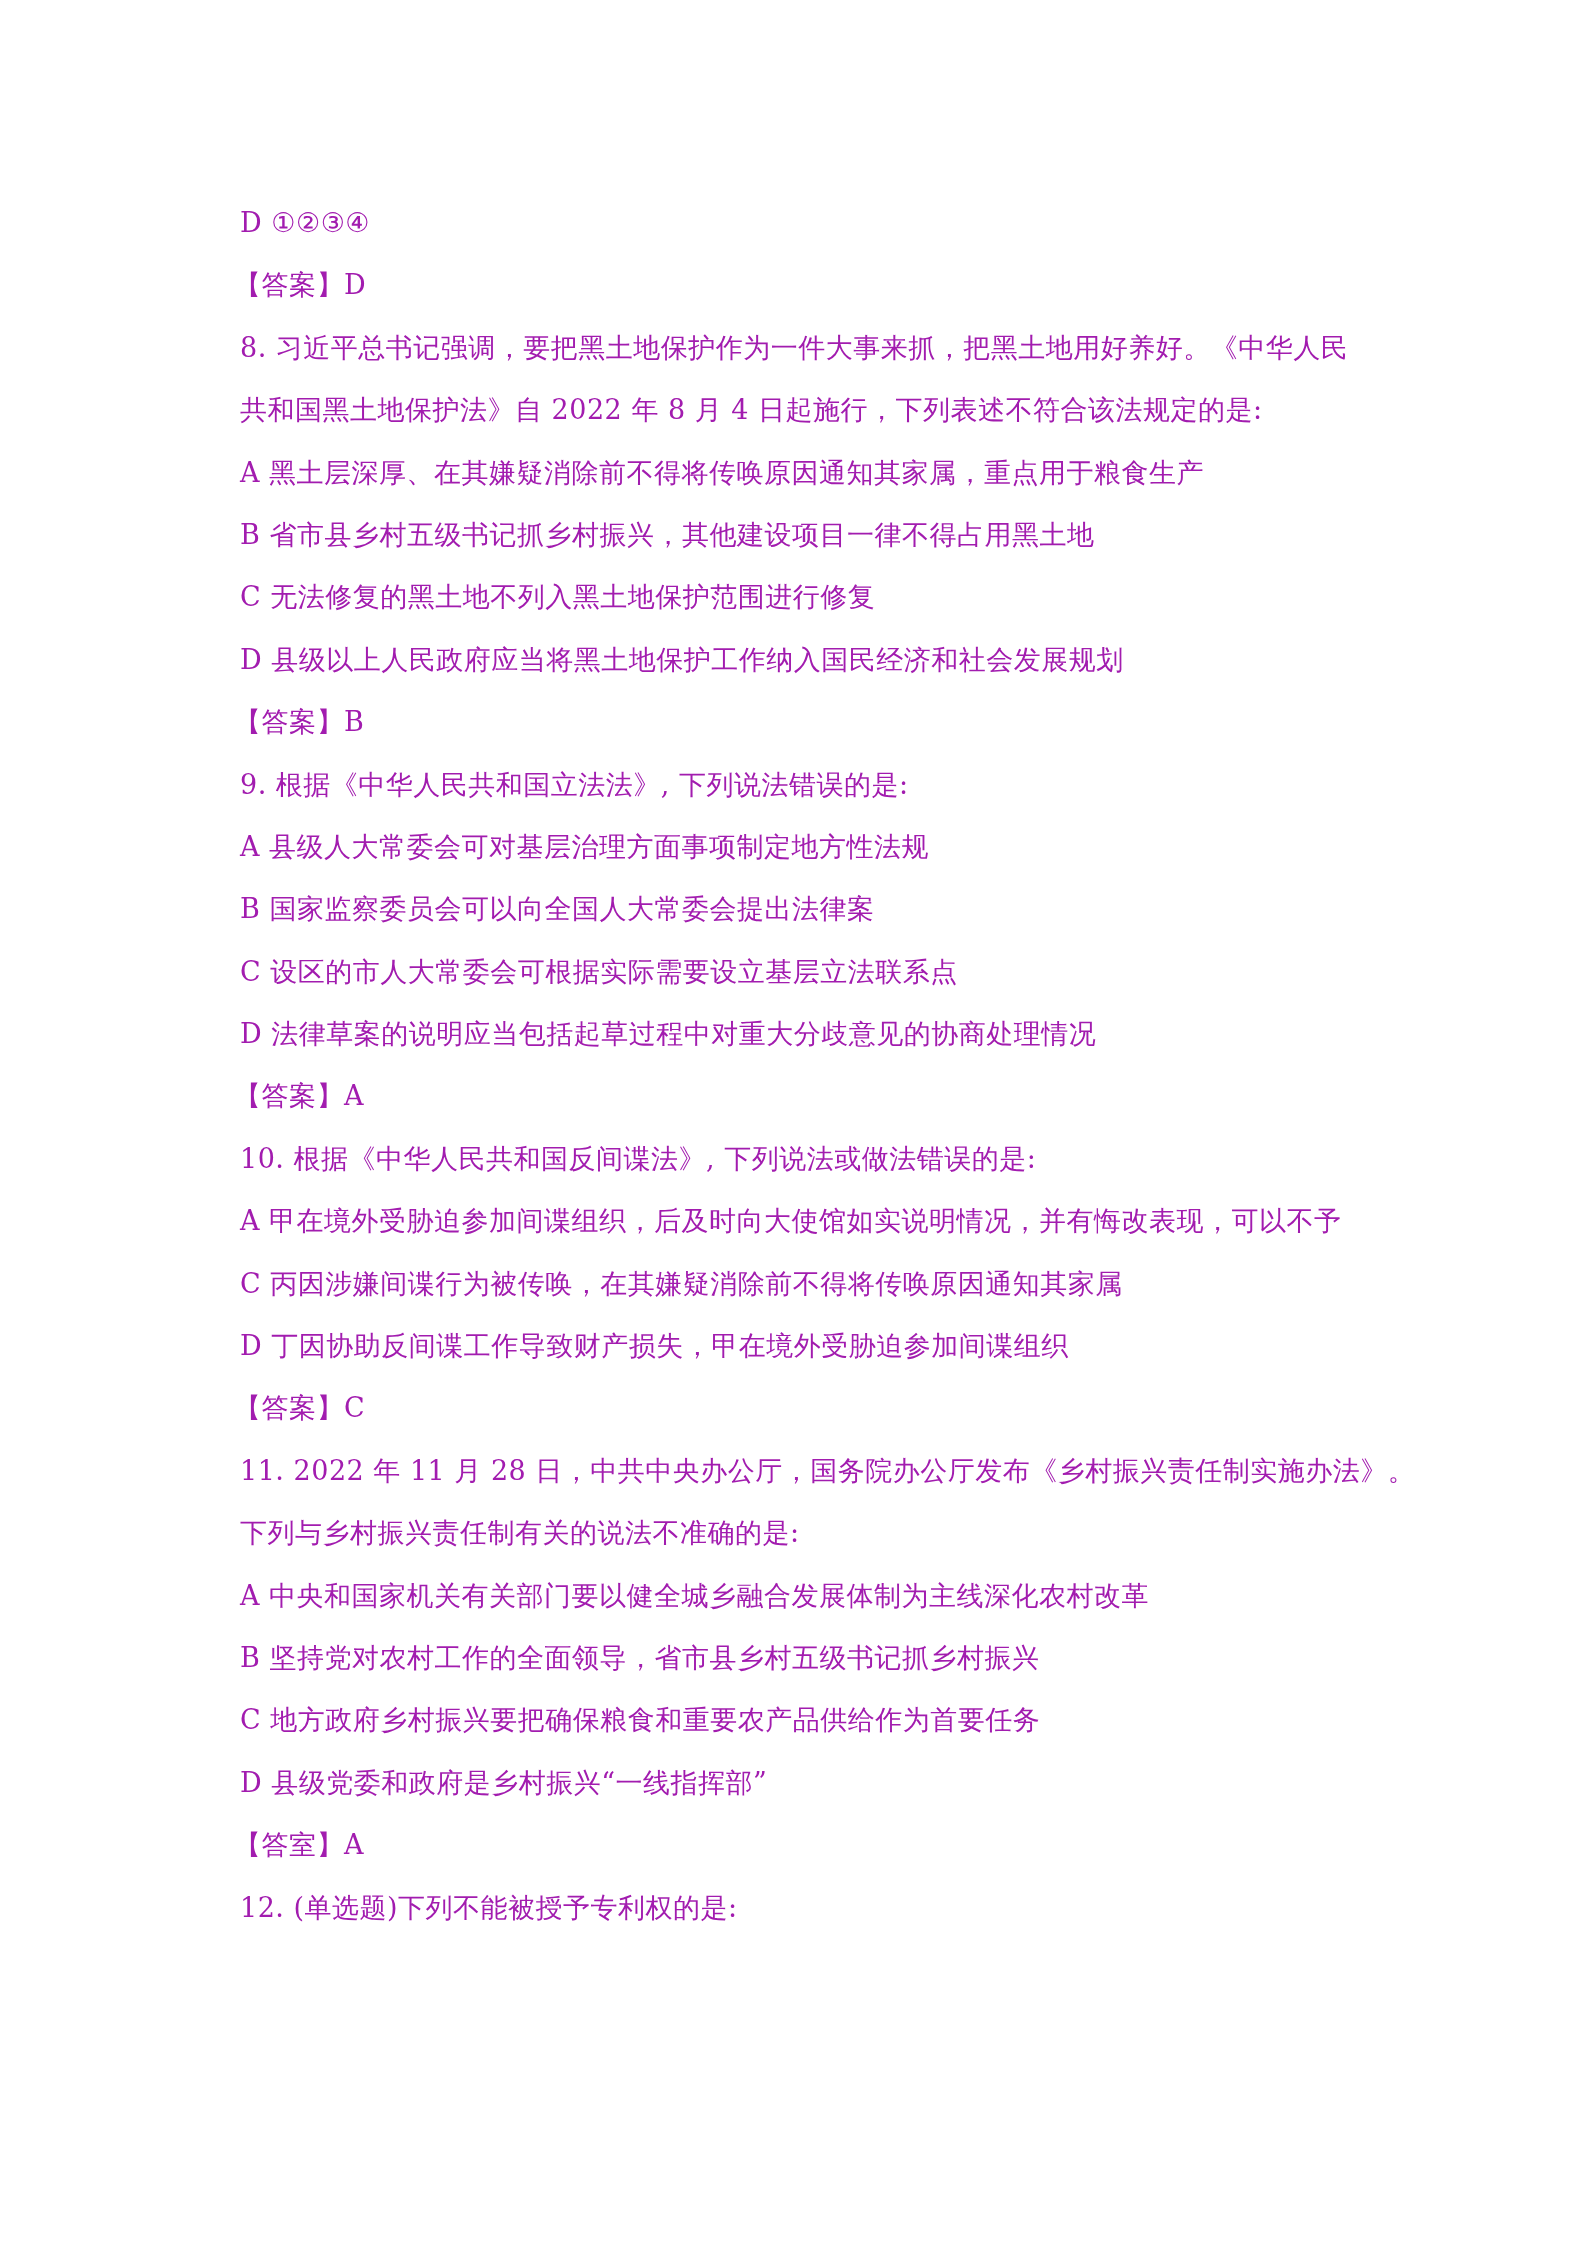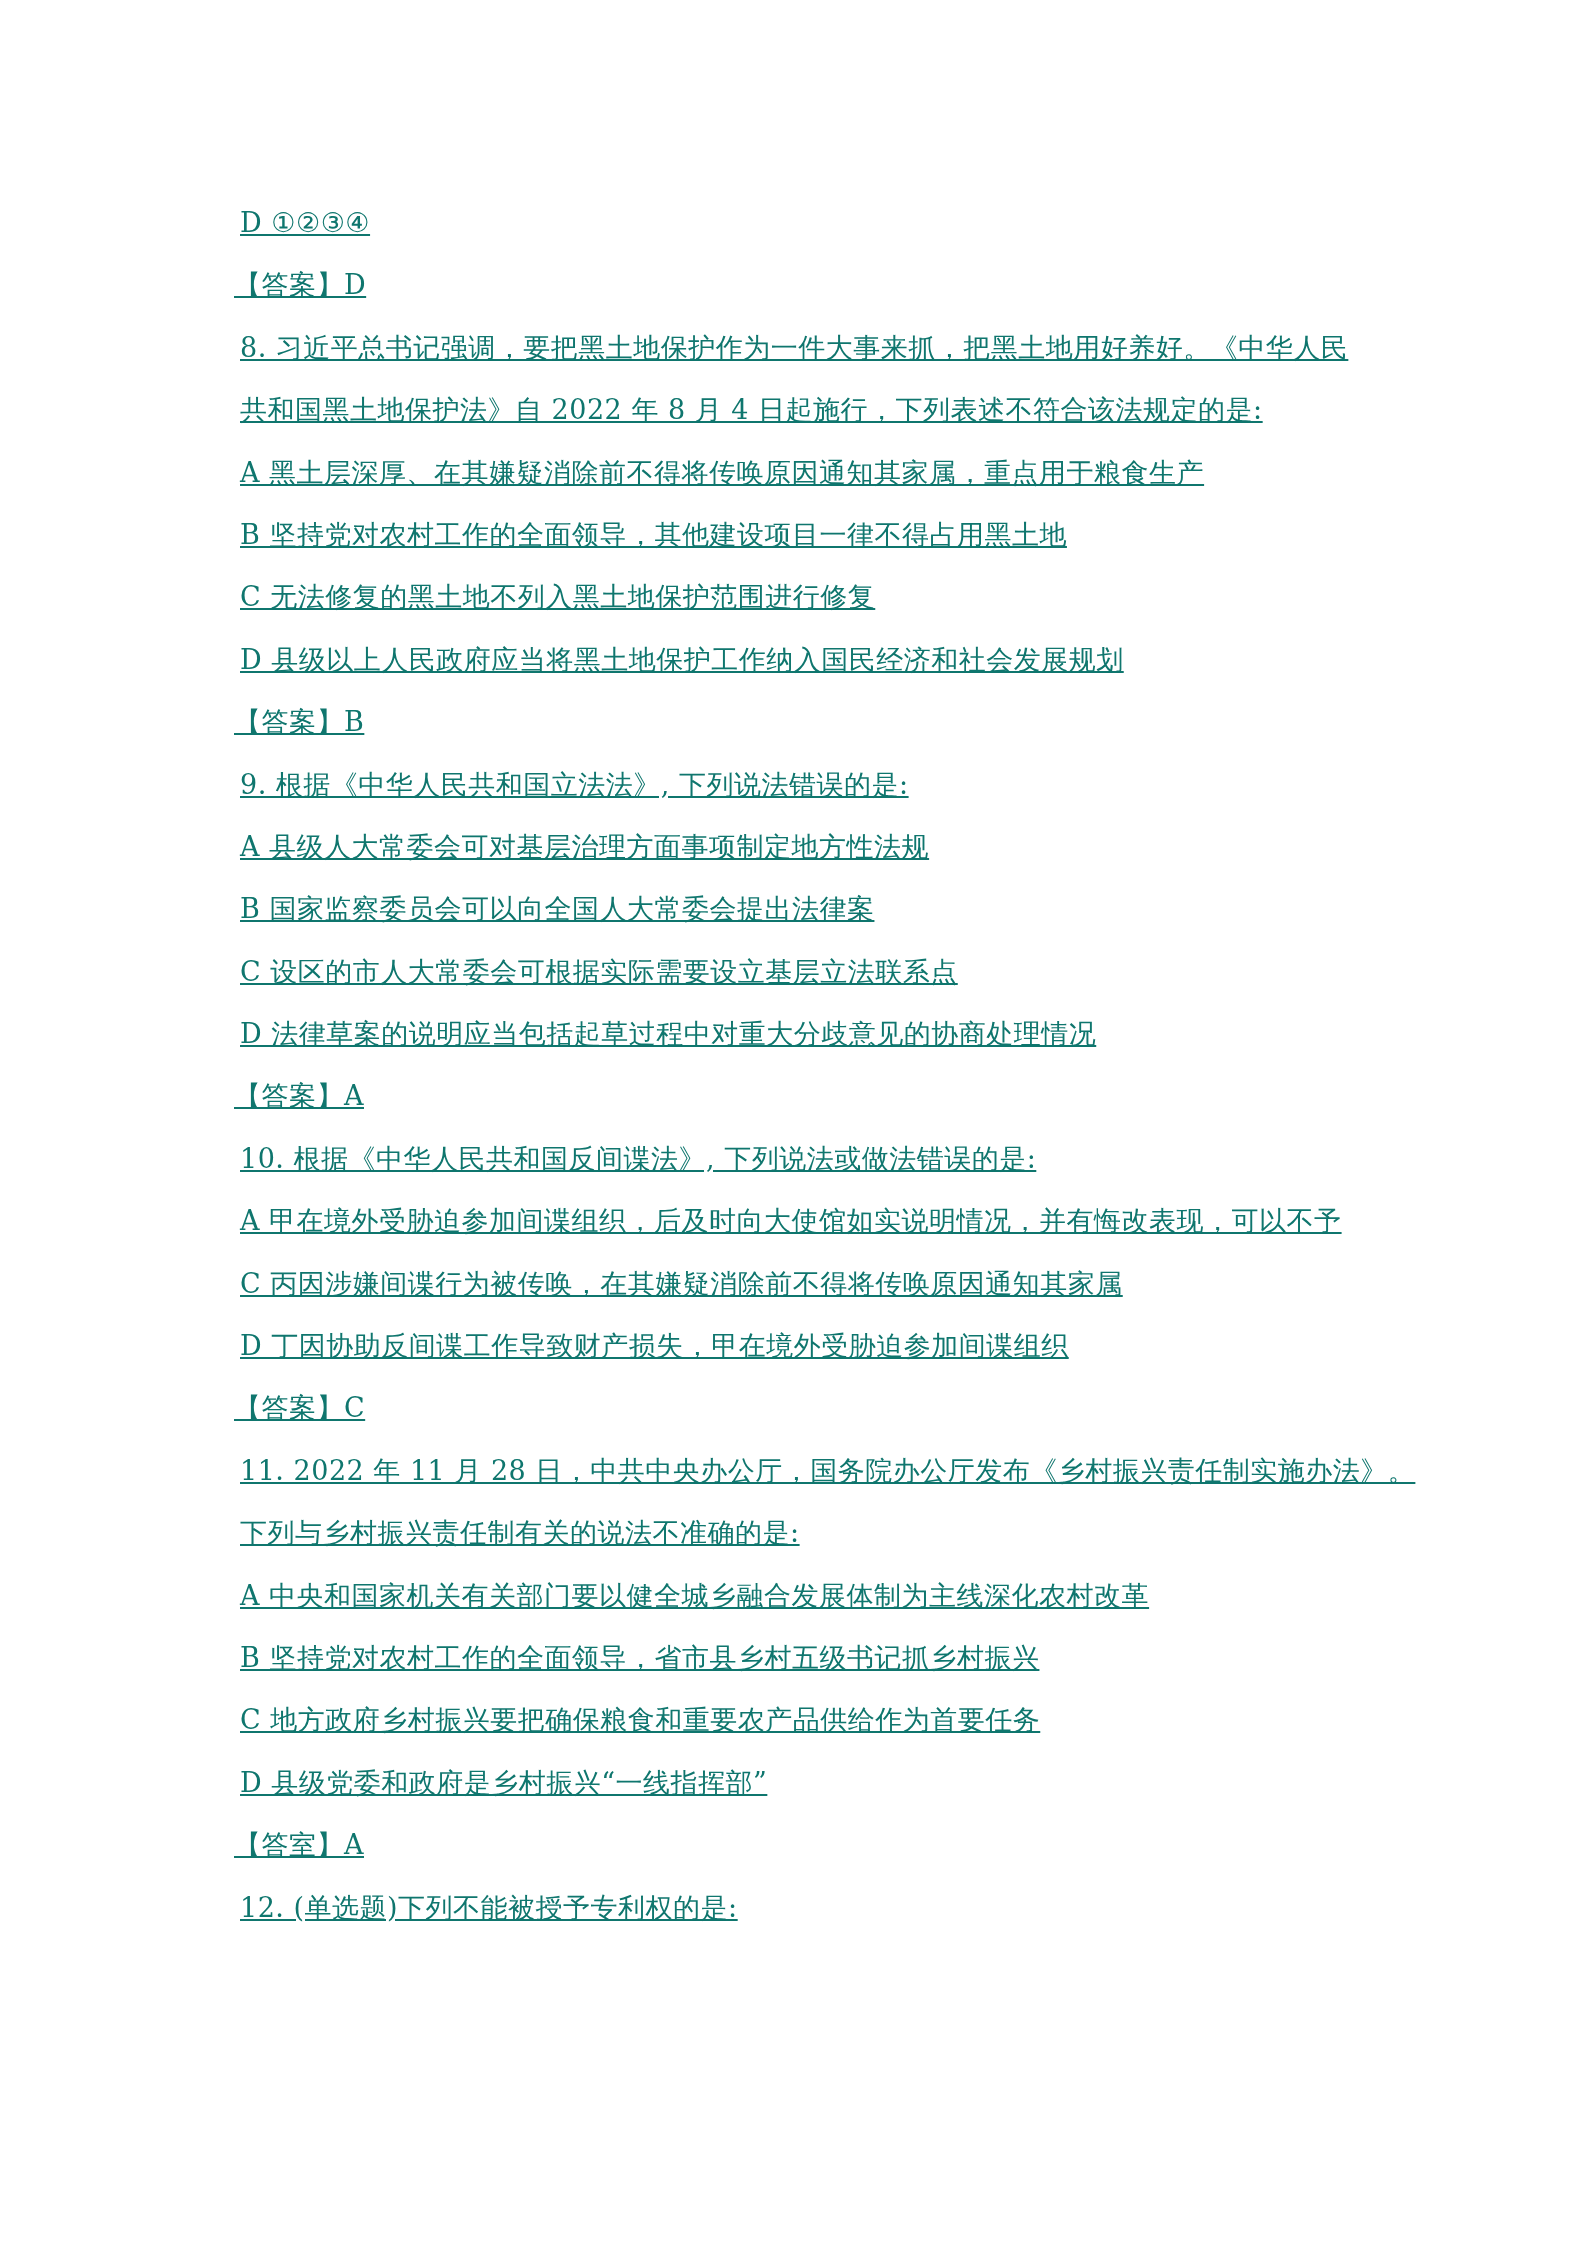--- a/index.html
+++ b/index.html
@@ -3,37 +3,36 @@
 <meta charset="utf-8">
 <style>
   html, body { margin:0; padding:0; background:#ffffff; }
   body { width:1587px; height:2245px; position:relative; overflow:hidden; }
   .page { position:absolute; left:240px; top:192px; width:1120px; }
   .line {
     font-family: "DejaVu Serif", "Liberation Serif", serif;
     font-size:27px;
     line-height:62.4px;
     height:62.4px;
-    color:#0f766e;
+    color:#a21caf;
     white-space:nowrap;
     letter-spacing:0.5px;
-    text-decoration:underline;
   }
   .answer { margin-left:-6px; }
 </style>
 </head>
 <body>
 
 <div class="page">
   <div class="line">D ①②③④</div>
   <div class="line answer">【答案】D</div>
   <div class="line">8. 习近平总书记强调，要把黑土地保护作为一件大事来抓，把黑土地用好养好。《中华人民</div>
   <div class="line">共和国黑土地保护法》自 2022 年 8 月 4 日起施行，下列表述不符合该法规定的是:</div>
   <div class="line">A 黑土层深厚、在其嫌疑消除前不得将传唤原因通知其家属，重点用于粮食生产</div>
-  <div class="line">B 坚持党对农村工作的全面领导，其他建设项目一律不得占用黑土地</div>
+  <div class="line">B 省市县乡村五级书记抓乡村振兴，其他建设项目一律不得占用黑土地</div>
   <div class="line">C 无法修复的黑土地不列入黑土地保护范围进行修复</div>
   <div class="line">D 县级以上人民政府应当将黑土地保护工作纳入国民经济和社会发展规划</div>
   <div class="line answer">【答案】B</div>
   <div class="line">9. 根据《中华人民共和国立法法》, 下列说法错误的是:</div>
   <div class="line">A 县级人大常委会可对基层治理方面事项制定地方性法规</div>
   <div class="line">B 国家监察委员会可以向全国人大常委会提出法律案</div>
   <div class="line">C 设区的市人大常委会可根据实际需要设立基层立法联系点</div>
   <div class="line">D 法律草案的说明应当包括起草过程中对重大分歧意见的协商处理情况</div>
   <div class="line answer">【答案】A</div>
   <div class="line">10. 根据《中华人民共和国反间谍法》, 下列说法或做法错误的是:</div>

